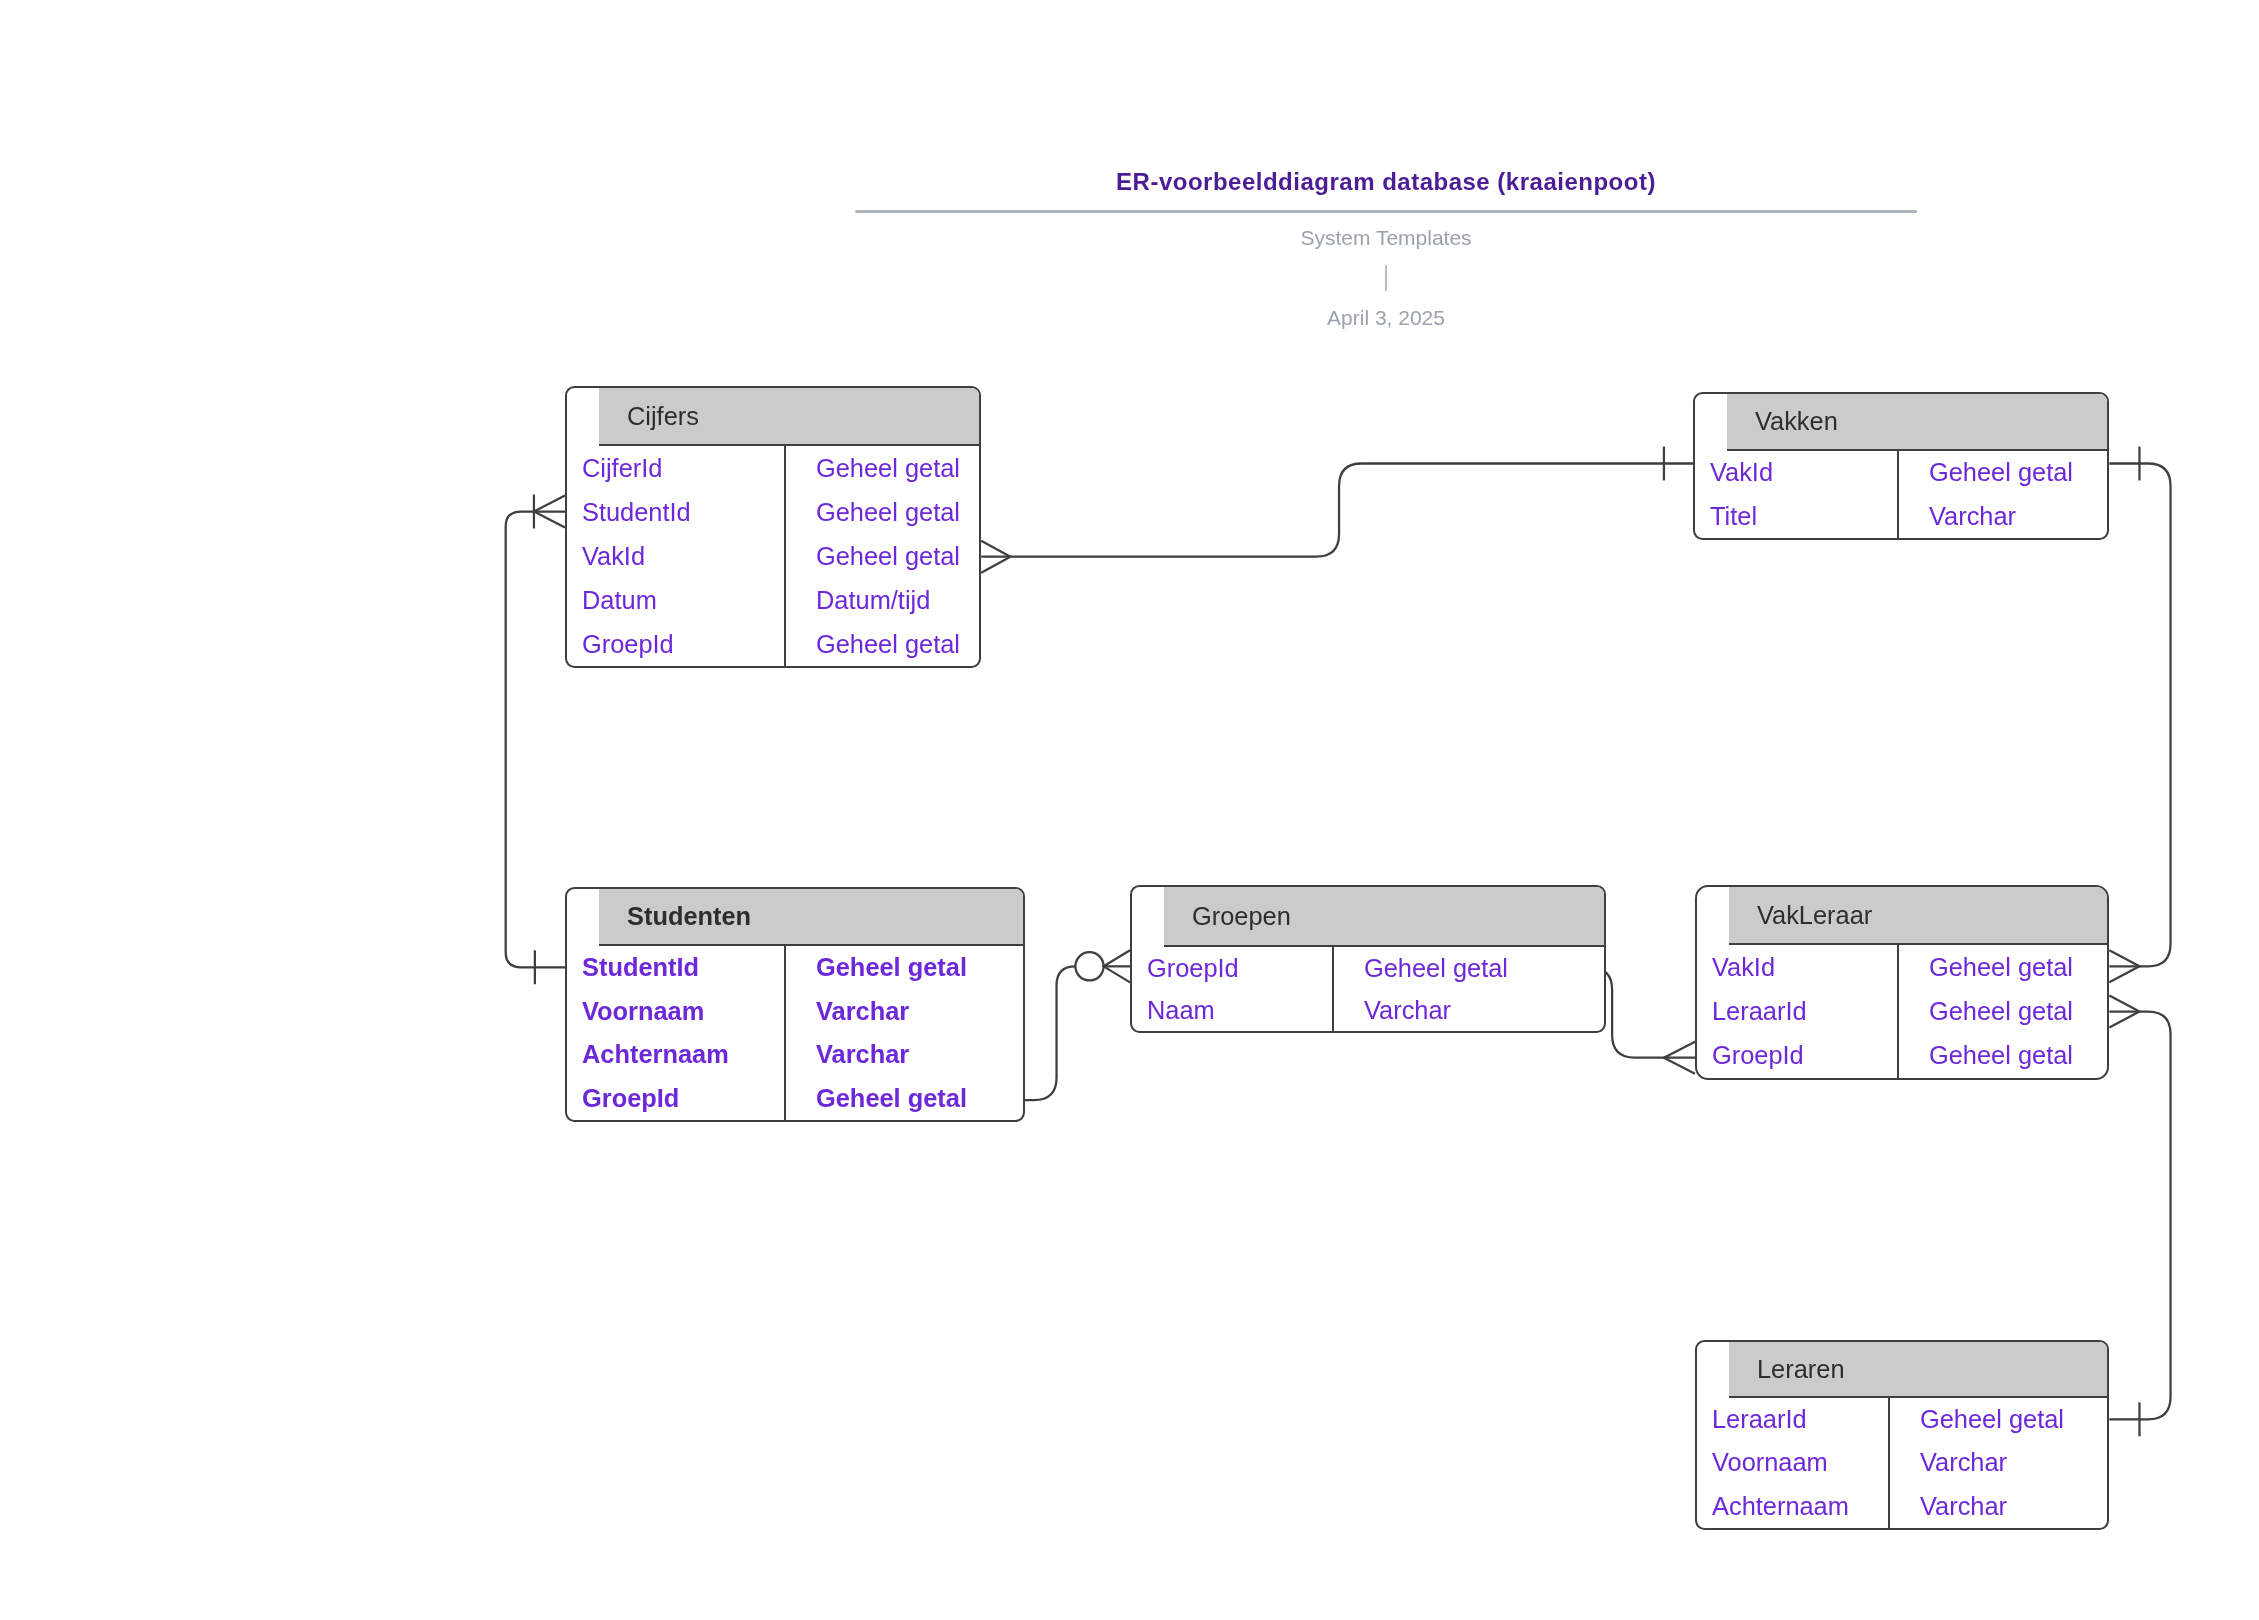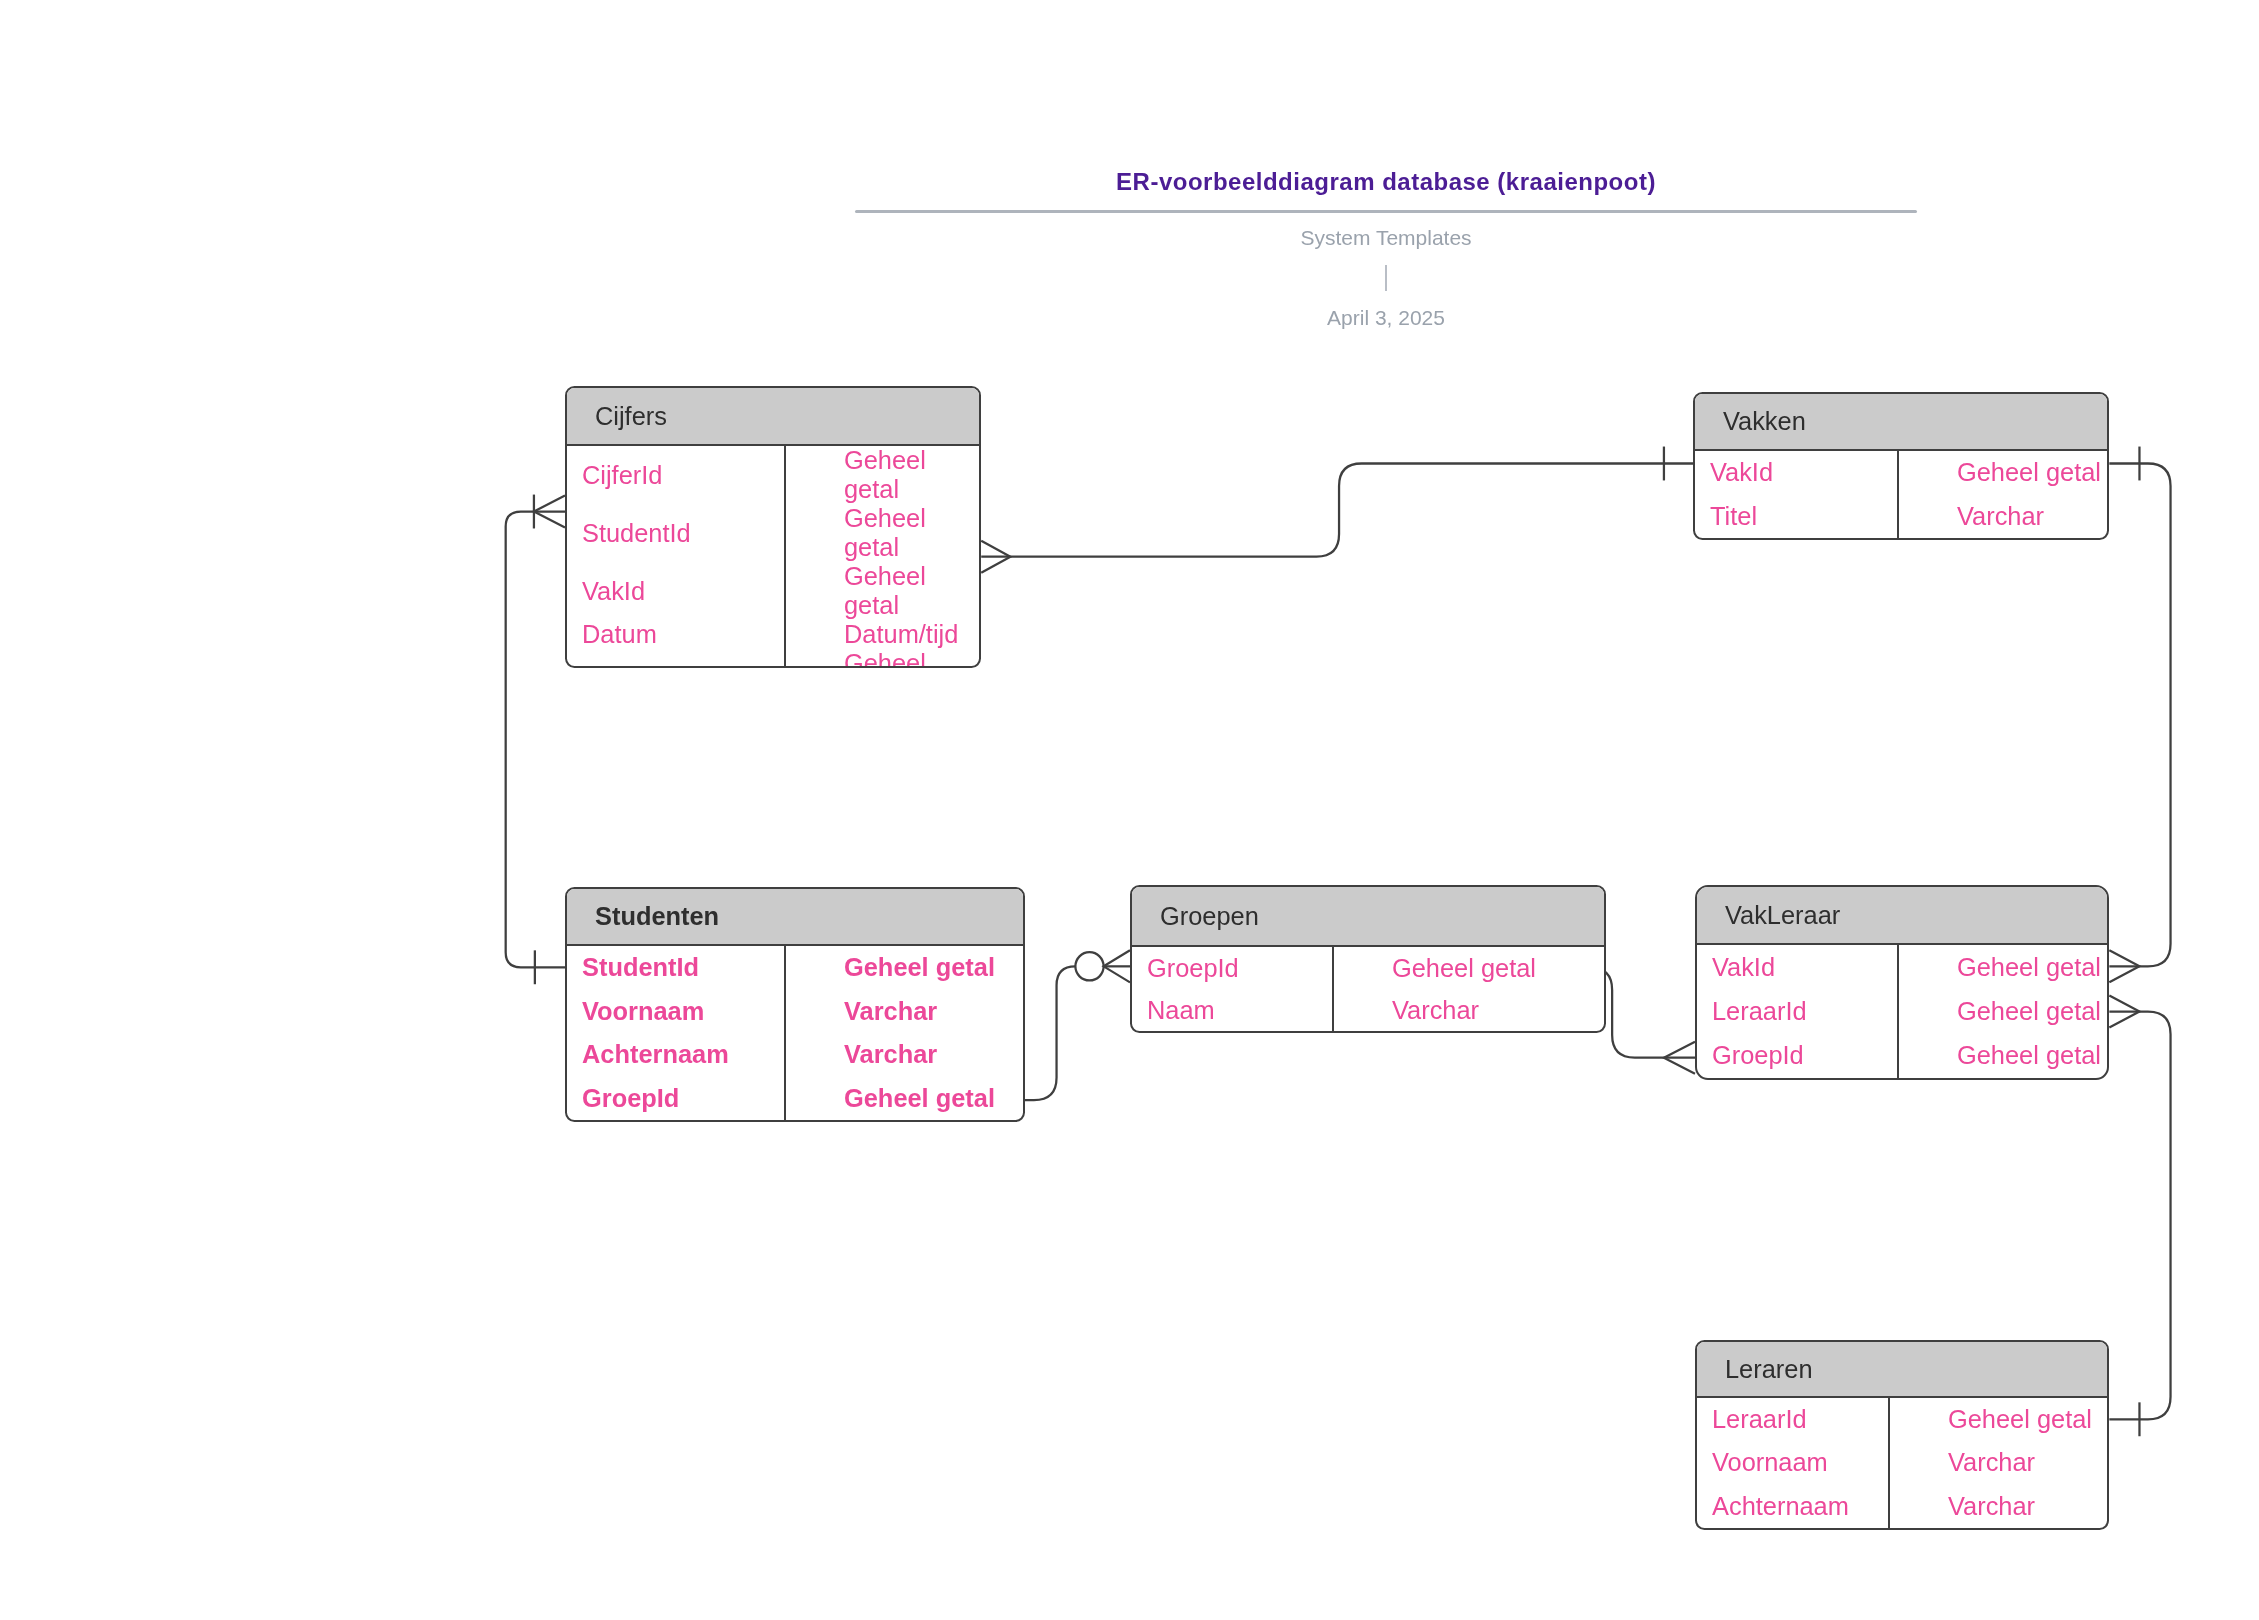--- a/index.html
+++ b/index.html
@@ -12,24 +12,24 @@
   .hdr-rule{margin-top:6.6px;height:3.8px;background:#aeb4bc;border-radius:1.9px;}
   .hdr-sub{margin-top:12.2px;font-size:21px;color:#9aa2ac;display:flex;align-items:center;justify-content:center;gap:15px;flex-direction:column;}
   .hdr-sub .vbar{display:inline-block;width:1.9px;height:26px;background:#b9bec6;}
 
   
   .etable{position:absolute;box-sizing:border-box;background:#ffffff;
           border:2.4px solid #3f3f3f;border-radius:9.4px;overflow:hidden;
           display:flex;flex-direction:column;}
   .ehead{flex:none;height:var(--hh);background:#cbcbcb;border-bottom:2.4px solid #3f3f3f;
          display:flex;align-items:center;padding-left:28px;font-size:25.4px;color:#2e2e2e;
-         box-sizing:border-box;}
+         box-sizing:border-box;margin-left:32px;}
   .ebody{flex:1;position:relative;display:flex;flex-direction:column;}
   .vdiv{position:absolute;top:0;bottom:0;left:var(--col);width:2.4px;background:#3f3f3f;}
-  .erow{flex:1;display:flex;align-items:center;font-size:25.4px;color:#ec4899;gap:28px;}
+  .erow{flex:1;display:flex;align-items:center;font-size:25.4px;color:#6d28d9;}
   .c1{width:var(--col);padding-left:15px;box-sizing:border-box;}
   .c2{flex:1;padding-left:32px;}
 
   
   svg.links{position:absolute;left:0;top:0;}
   svg.links path, svg.links circle{stroke:#3f3f3f;stroke-width:2.4;fill:none;}
   svg.links circle{fill:#ffffff;}
 </style>
 </head>
 <body>

